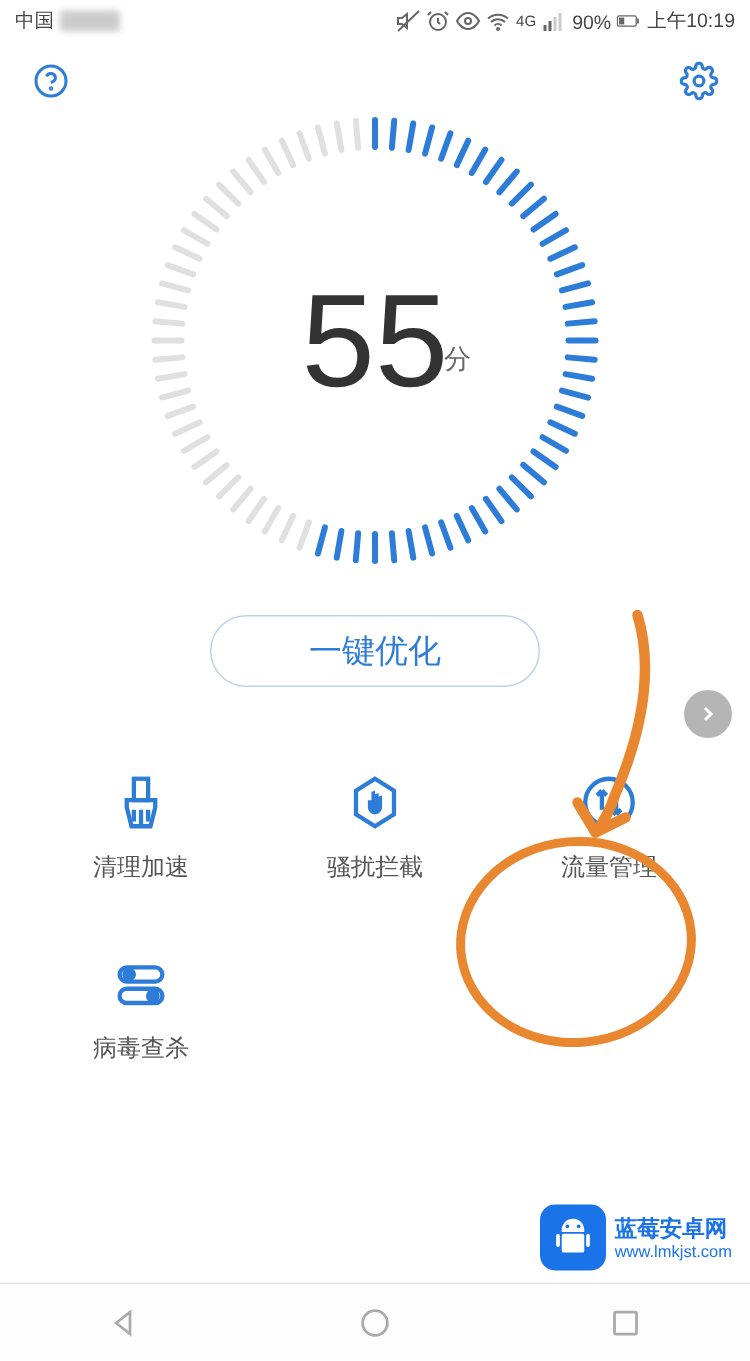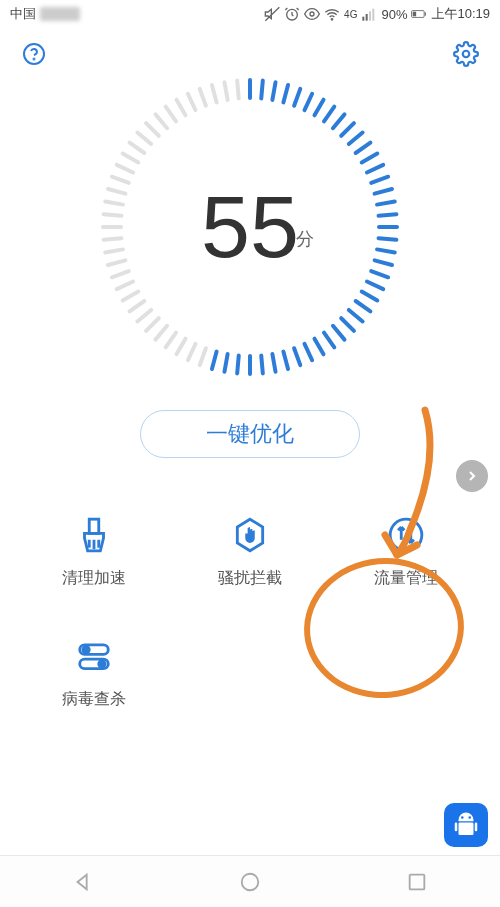--- a/index.html
+++ b/index.html
@@ -245,20 +245,24 @@
   <div class="wm-badge">
     <svg width="30" height="30" viewBox="0 0 24 24" fill="#fff">
         <path d="M6 8a6 6 0 0112 0v1H6V8z"></path>
         <circle cx="9" cy="6" r="1" fill="#1a73e8"></circle>
         <circle cx="15" cy="6" r="1" fill="#1a73e8"></circle>
         <rect x="6" y="10" width="12" height="10" rx="1"></rect>
         <rect x="3" y="10" width="2" height="7" rx="1"></rect>
         <rect x="19" y="10" width="2" height="7" rx="1"></rect>
       </svg>
   </div>
+  <div class="wm-text">
+    <span class="wm-title">蓝莓安卓网</span>
+    <span class="wm-url">www.lmkjst.com</span>
+  </div>
 </div>
 
 <div class="nav-bar">
   <div class="nav-btn">
       <svg width="22" height="22" viewBox="0 0 24 24" fill="none" stroke="#aaa" stroke-width="2">
         <polygon points="16,4 6,12 16,20"></polygon>
       </svg>
     </div>
   <div class="nav-btn">
       <svg width="22" height="22" viewBox="0 0 24 24" fill="none" stroke="#aaa" stroke-width="2">

